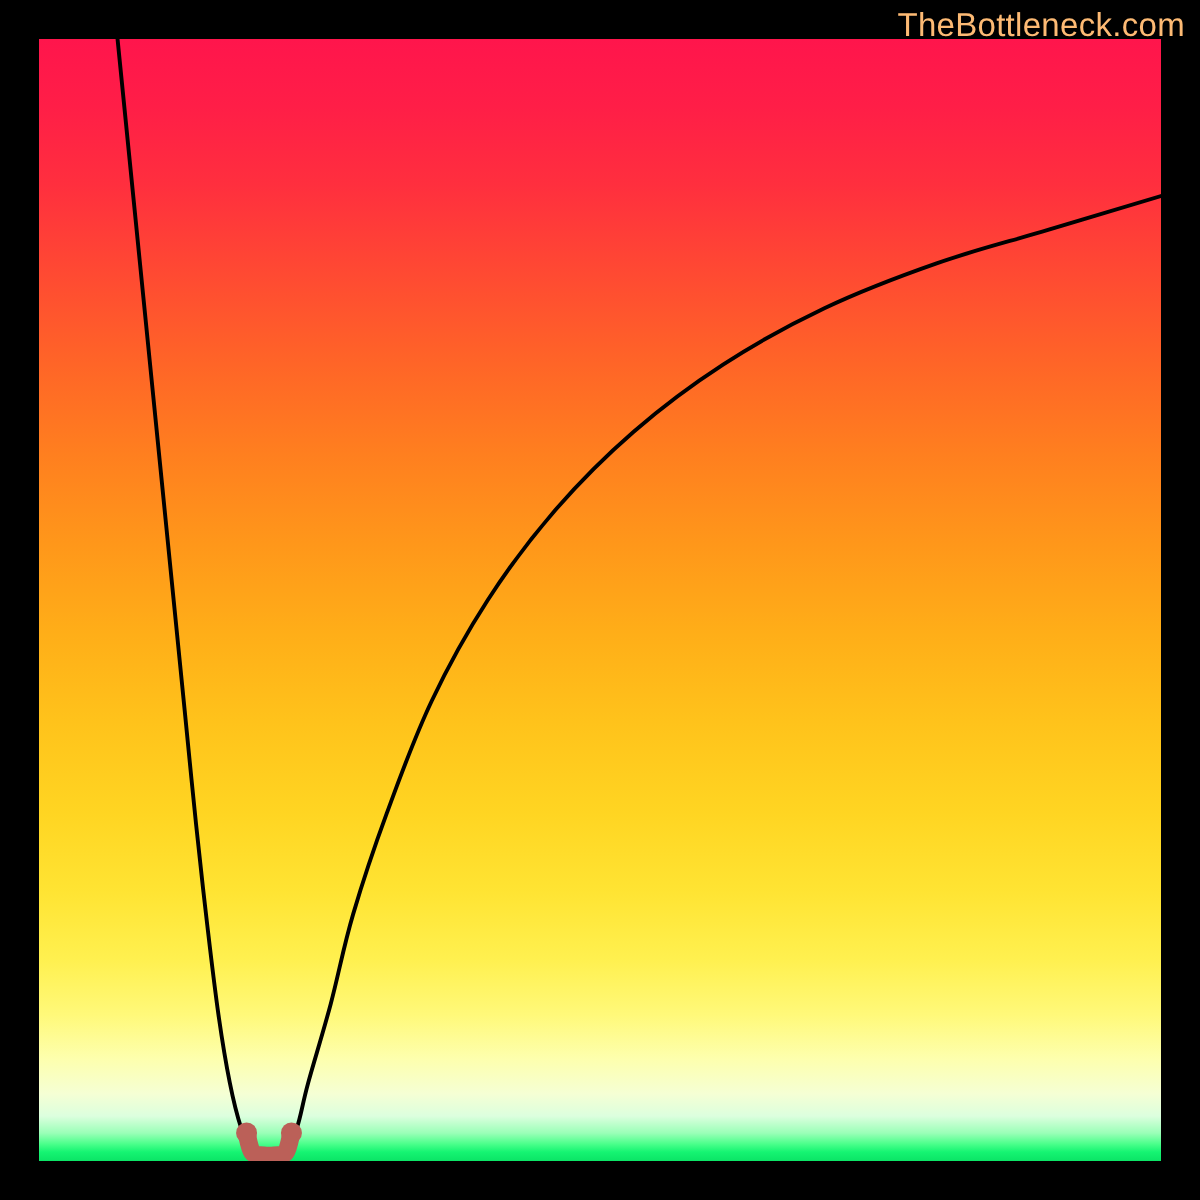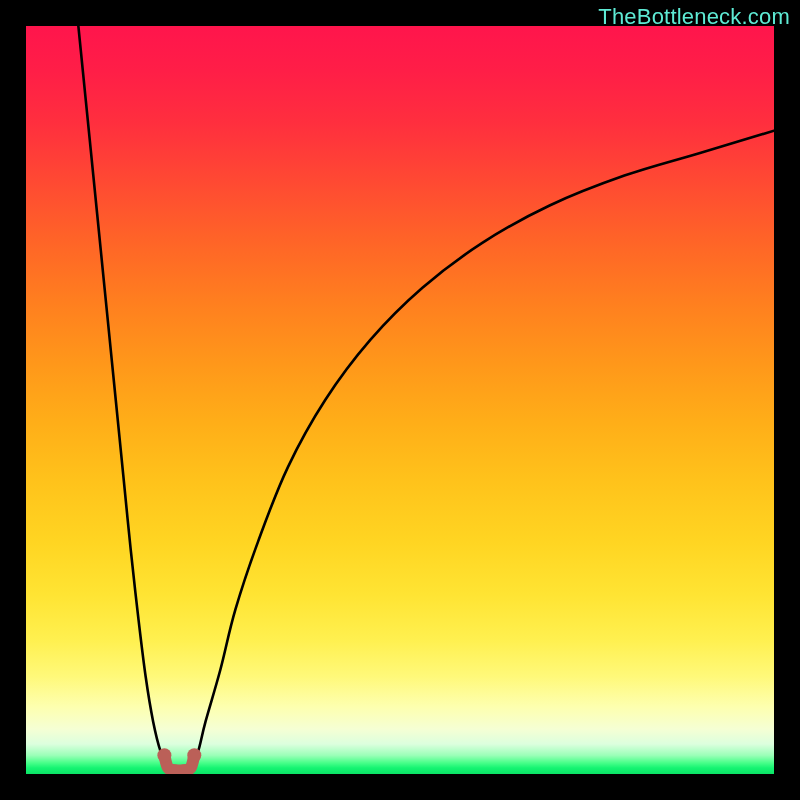--- a/index.html
+++ b/index.html
@@ -42,21 +42,21 @@
       #9bffb8 97.5%,
       #49ff8a 98.5%,
       #15f472 99.2%,
       #0be466 100%
     );
   }
   .watermark {
     position: absolute;
     top: 4px;
     right: 10px;
-    color: #5eead4;
+    color: #fdba74;
     font-size: 22px;
     font-weight: 400;
     letter-spacing: 0.2px;
     z-index: 10;
     margin-left: 42px;
   }
   svg.curve {
     position: absolute;
     inset: 0;
     width: 748px;

